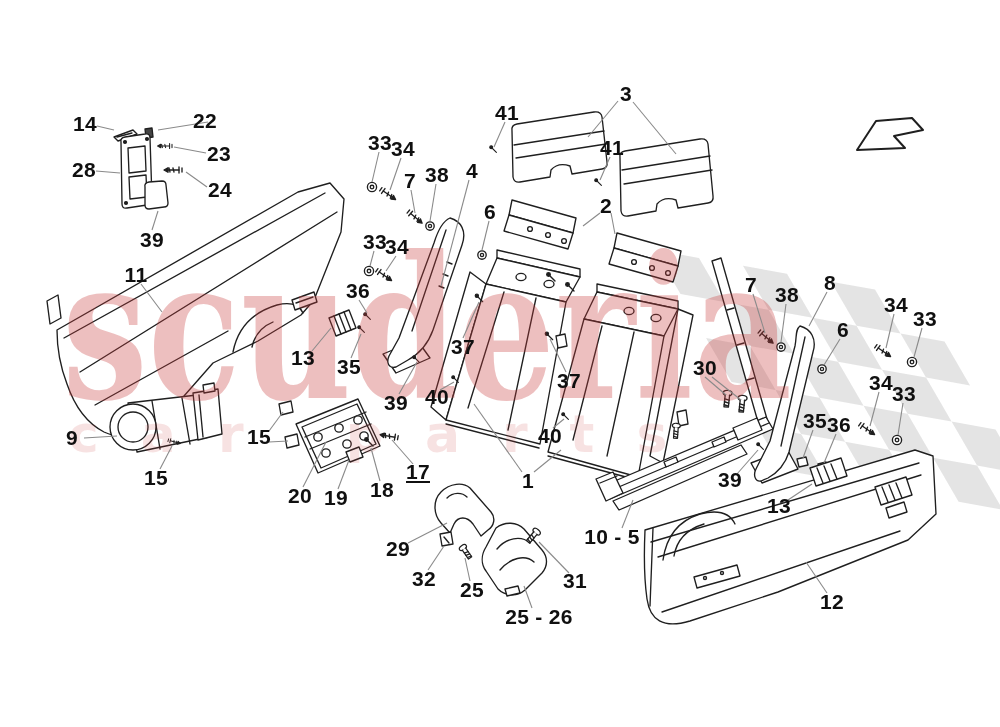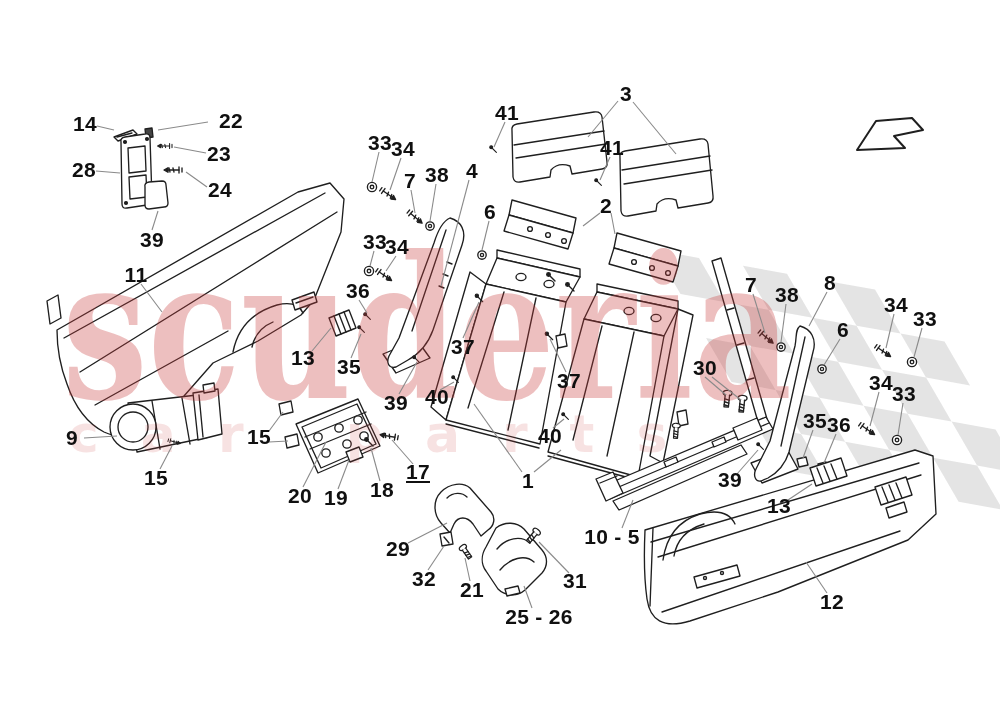--- a/index.html
+++ b/index.html
@@ -355,21 +355,21 @@
         <line x1="408" y1="543" x2="447" y2="523"></line>
         <line x1="428" y1="570" x2="444" y2="546"></line>
         <line x1="470" y1="581" x2="465" y2="558"></line>
         <line x1="532" y1="608" x2="524" y2="586"></line>
         <line x1="569" y1="573" x2="539" y2="542"></line>
       </g>
 </svg>
 
 <div id="callout-layer">
       <div class="callout" style="left: 85px; top: 124px;">14</div>
-      <div class="callout" style="left: 231px; top: 121px;">22</div>
+      <div class="callout" style="left: 205px; top: 121px;">22</div>
       <div class="callout" style="left: 219px; top: 154px;">23</div>
       <div class="callout" style="left: 84px; top: 170px;">28</div>
       <div class="callout" style="left: 220px; top: 190px;">24</div>
       <div class="callout" style="left: 152px; top: 240px;">39</div>
       <div class="callout" style="left: 136px; top: 275px;">11</div>
       <div class="callout" style="left: 380px; top: 143px;">33</div>
       <div class="callout" style="left: 403px; top: 149px;">34</div>
       <div class="callout" style="left: 410px; top: 181px;">7</div>
       <div class="callout" style="left: 437px; top: 175px;">38</div>
       <div class="callout" style="left: 472px; top: 171px;">4</div>
@@ -406,18 +406,18 @@
       <div class="callout" style="left: 612px; top: 537px;">10 - 5</div>
       <div class="callout" style="left: 72px; top: 438px;">9</div>
       <div class="callout" style="left: 156px; top: 478px;">15</div>
       <div class="callout" style="left: 259px; top: 437px;">15</div>
       <div class="callout" style="left: 300px; top: 496px;">20</div>
       <div class="callout" style="left: 336px; top: 498px;">19</div>
       <div class="callout" style="left: 382px; top: 490px;">18</div>
       <div class="callout" style="left: 418px; top: 472px; text-decoration: underline;">17</div>
       <div class="callout" style="left: 398px; top: 549px;">29</div>
       <div class="callout" style="left: 424px; top: 579px;">32</div>
-      <div class="callout" style="left: 472px; top: 590px;">21</div>
+      <div class="callout" style="left: 472px; top: 590px;">25</div>
       <div class="callout" style="left: 539px; top: 617px;">25 - 26</div>
       <div class="callout" style="left: 575px; top: 581px;">31</div>
     </div>
 
 </div>
 
 </body></html>

